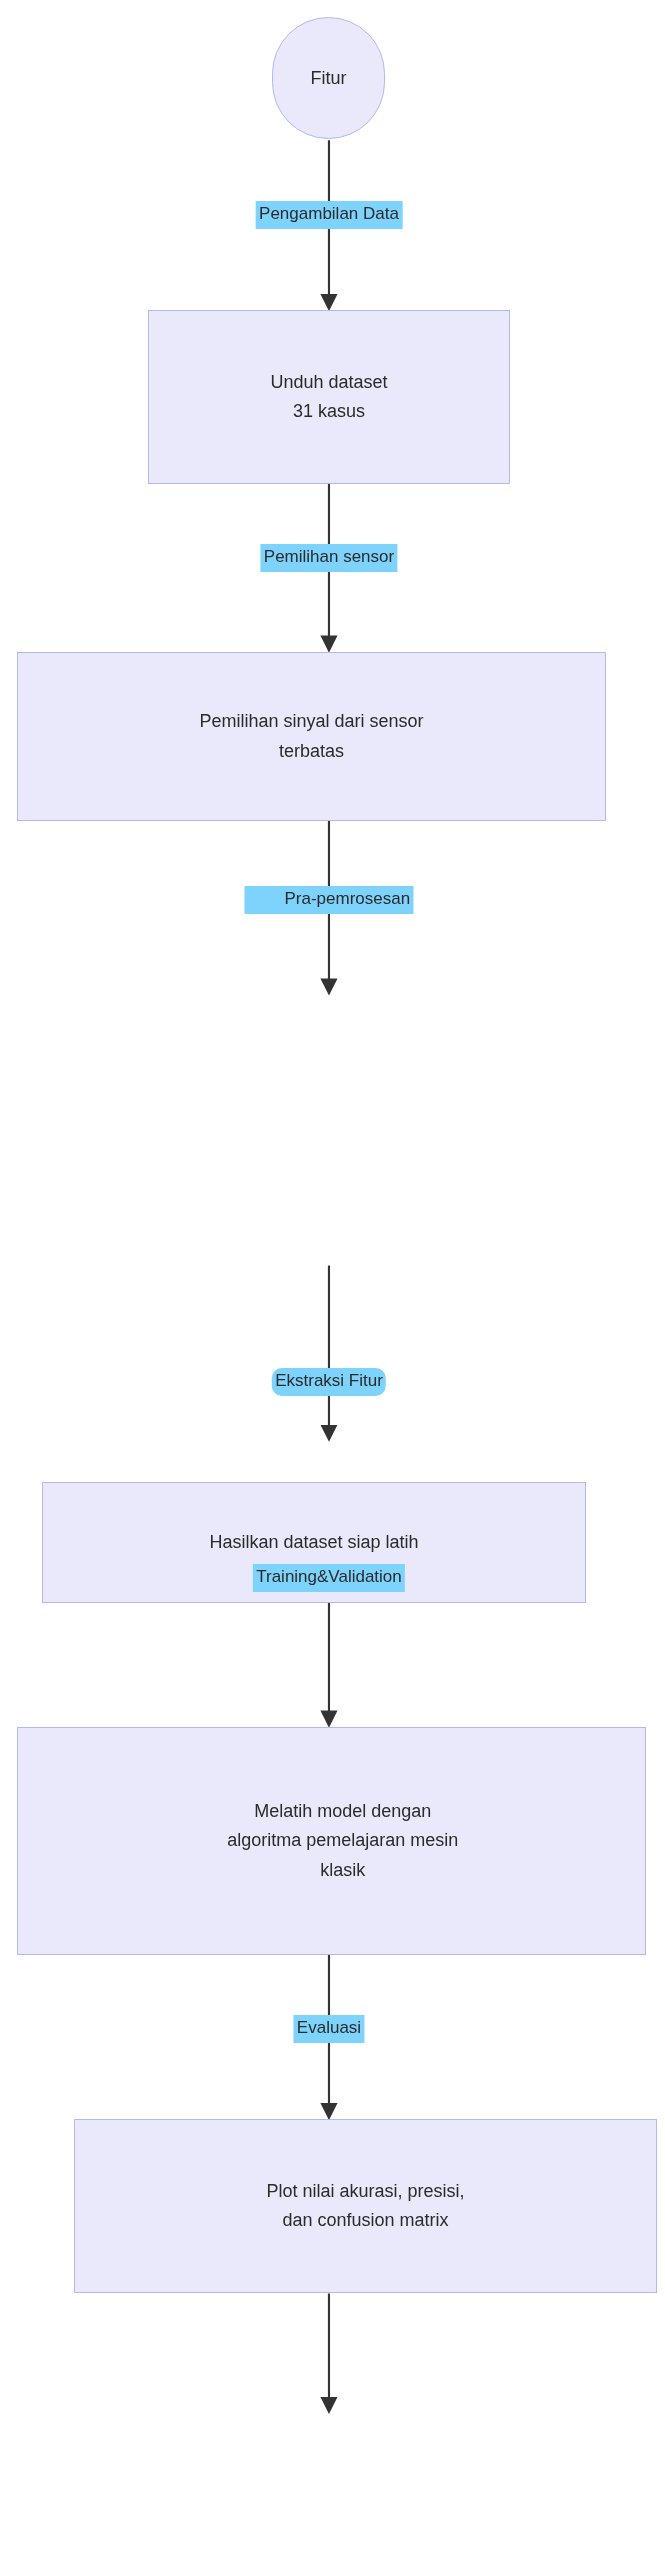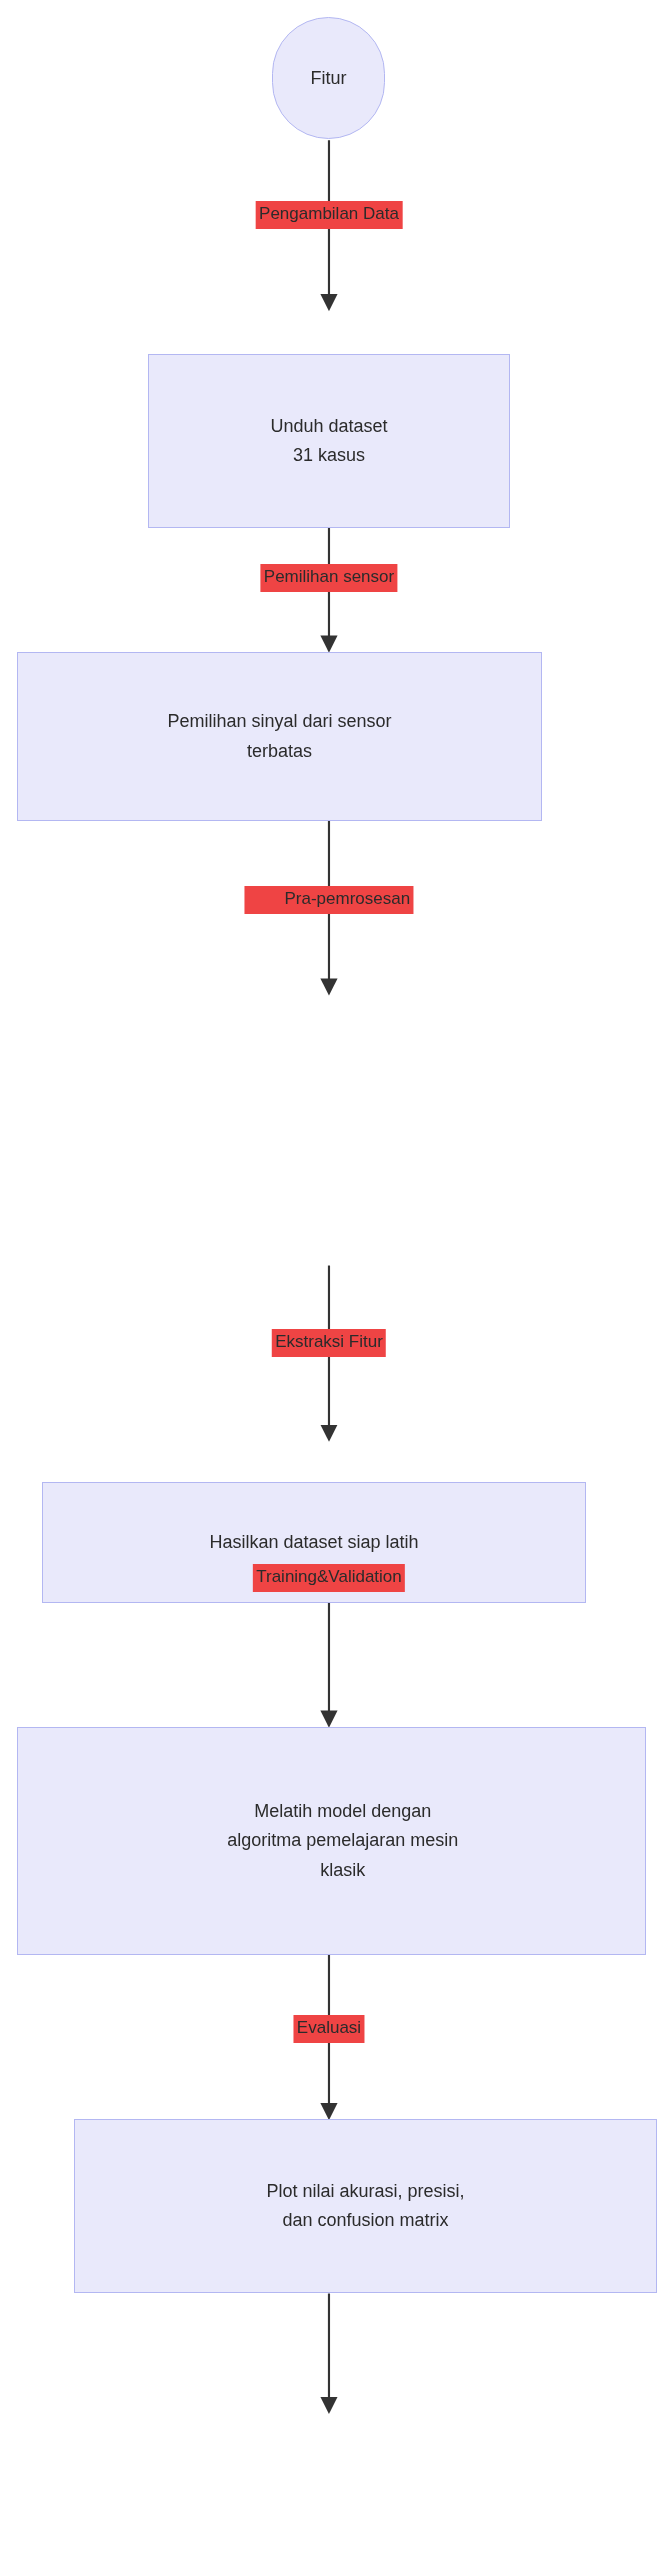--- a/index.html
+++ b/index.html
@@ -36,21 +36,21 @@
     white-space: pre-line;
     padding: 0 9.4px;
   }
   .node.terminal {
     border-radius: 670px;
   }
 
   
   .edge-label {
     position: absolute;
-    background: #ef4444;
+    background: #7dd3fc;
     color: #2b2b2b;
     font-size: 17px;
     font-family: "Liberation Sans", sans-serif;
     line-height: 1.32;
     padding: 2px 3.4px 3.4px 3.4px;
     white-space: nowrap;
     transform: translateX(-50%);
     text-align: right;
   }
 
@@ -83,26 +83,26 @@
       <line x1="490" y1="2327" x2="490" y2="2567"></line>
       <line x1="490" y1="2913" x2="490" y2="3152"></line>
       <line x1="490" y1="3418" x2="490" y2="3590"></line>
     </g>
   </svg>
 
   <div class="node terminal" style="left:272px; top:17.4px; width:113px; height:122px; border-radius:61px;">
     <span>Fitur</span>
   </div>
 
-  <div class="node" style="left:148px; top:310px; width:362px; height:174px;margin-top:44px;">
+  <div class="node" style="left:148px; top:310px; width:362px; height:174px;">
     <span>Unduh dataset
 31 kasus</span>
   </div>
 
-  <div class="node" style="left:17px; top:652px; width:525px; height:169px;">
+  <div class="node" style="left:17px; top:652px; width:589px; height:169px;">
     <span>Pemilihan sinyal dari sensor
 terbatas</span>
   </div>
 
 
   <div class="node" style="left:42px; top:1441px; width:544px; height:121px;margin-top:41px;">
     <span>Hasilkan dataset siap latih</span>
   </div>
 
   <div class="node" style="left:17px; top:1727px; width:629px; height:228px;padding-left:32px;">
@@ -114,29 +114,29 @@
   <div class="node" style="left:74px; top:2119px; width:583px; height:174px;">
     <span>Plot nilai akurasi, presisi,
 dan confusion matrix</span>
   </div>
 
 
   <div class="edge-label" style="left:329px; top:201px;">
     <span>Pengambilan Data</span>
   </div>
 
-  <div class="edge-label" style="left:329px; top:544px;margin-top:20px;">
+  <div class="edge-label" style="left:329px; top:544px;">
     <span>Pemilihan sensor</span>
   </div>
 
   <div class="edge-label" style="left:329px; top:886px;padding-left:40px;">
     <span>Pra-pemrosesan</span>
   </div>
 
-  <div class="edge-label" style="left:329px; top:1329px;">
+  <div class="edge-label" style="left:329px; top:1368px;border-radius:10px;">
     <span>Ekstraksi Fitur</span>
   </div>
 
   <div class="edge-label" style="left:329px; top:1564px;">
     <span>Training&amp;Validation</span>
   </div>
 
   <div class="edge-label" style="left:329px; top:2015px;">
     <span>Evaluasi</span>
   </div>

